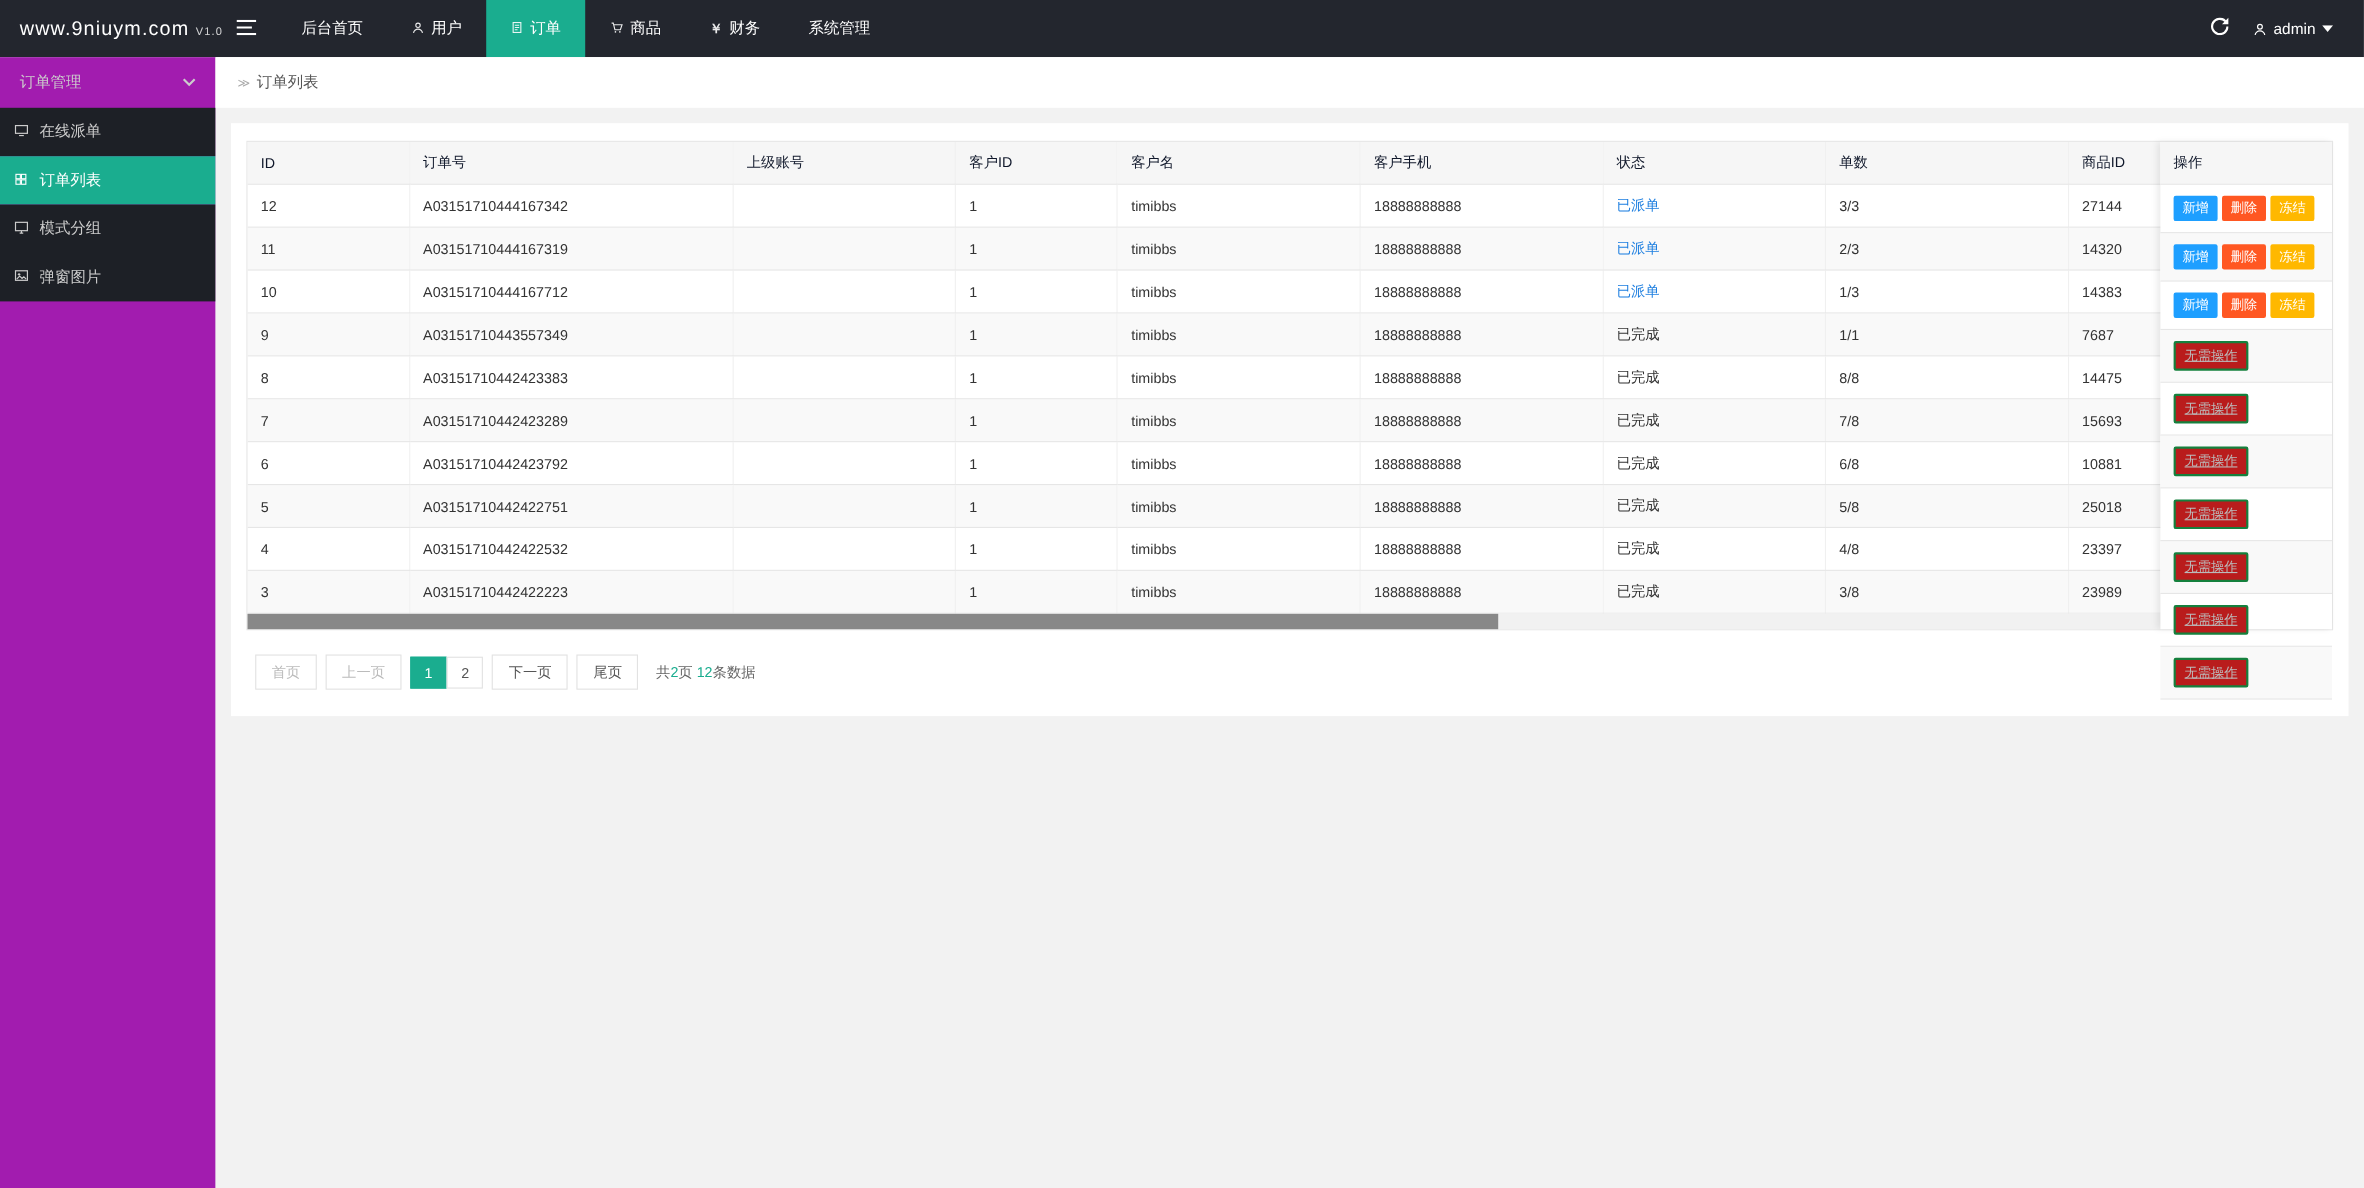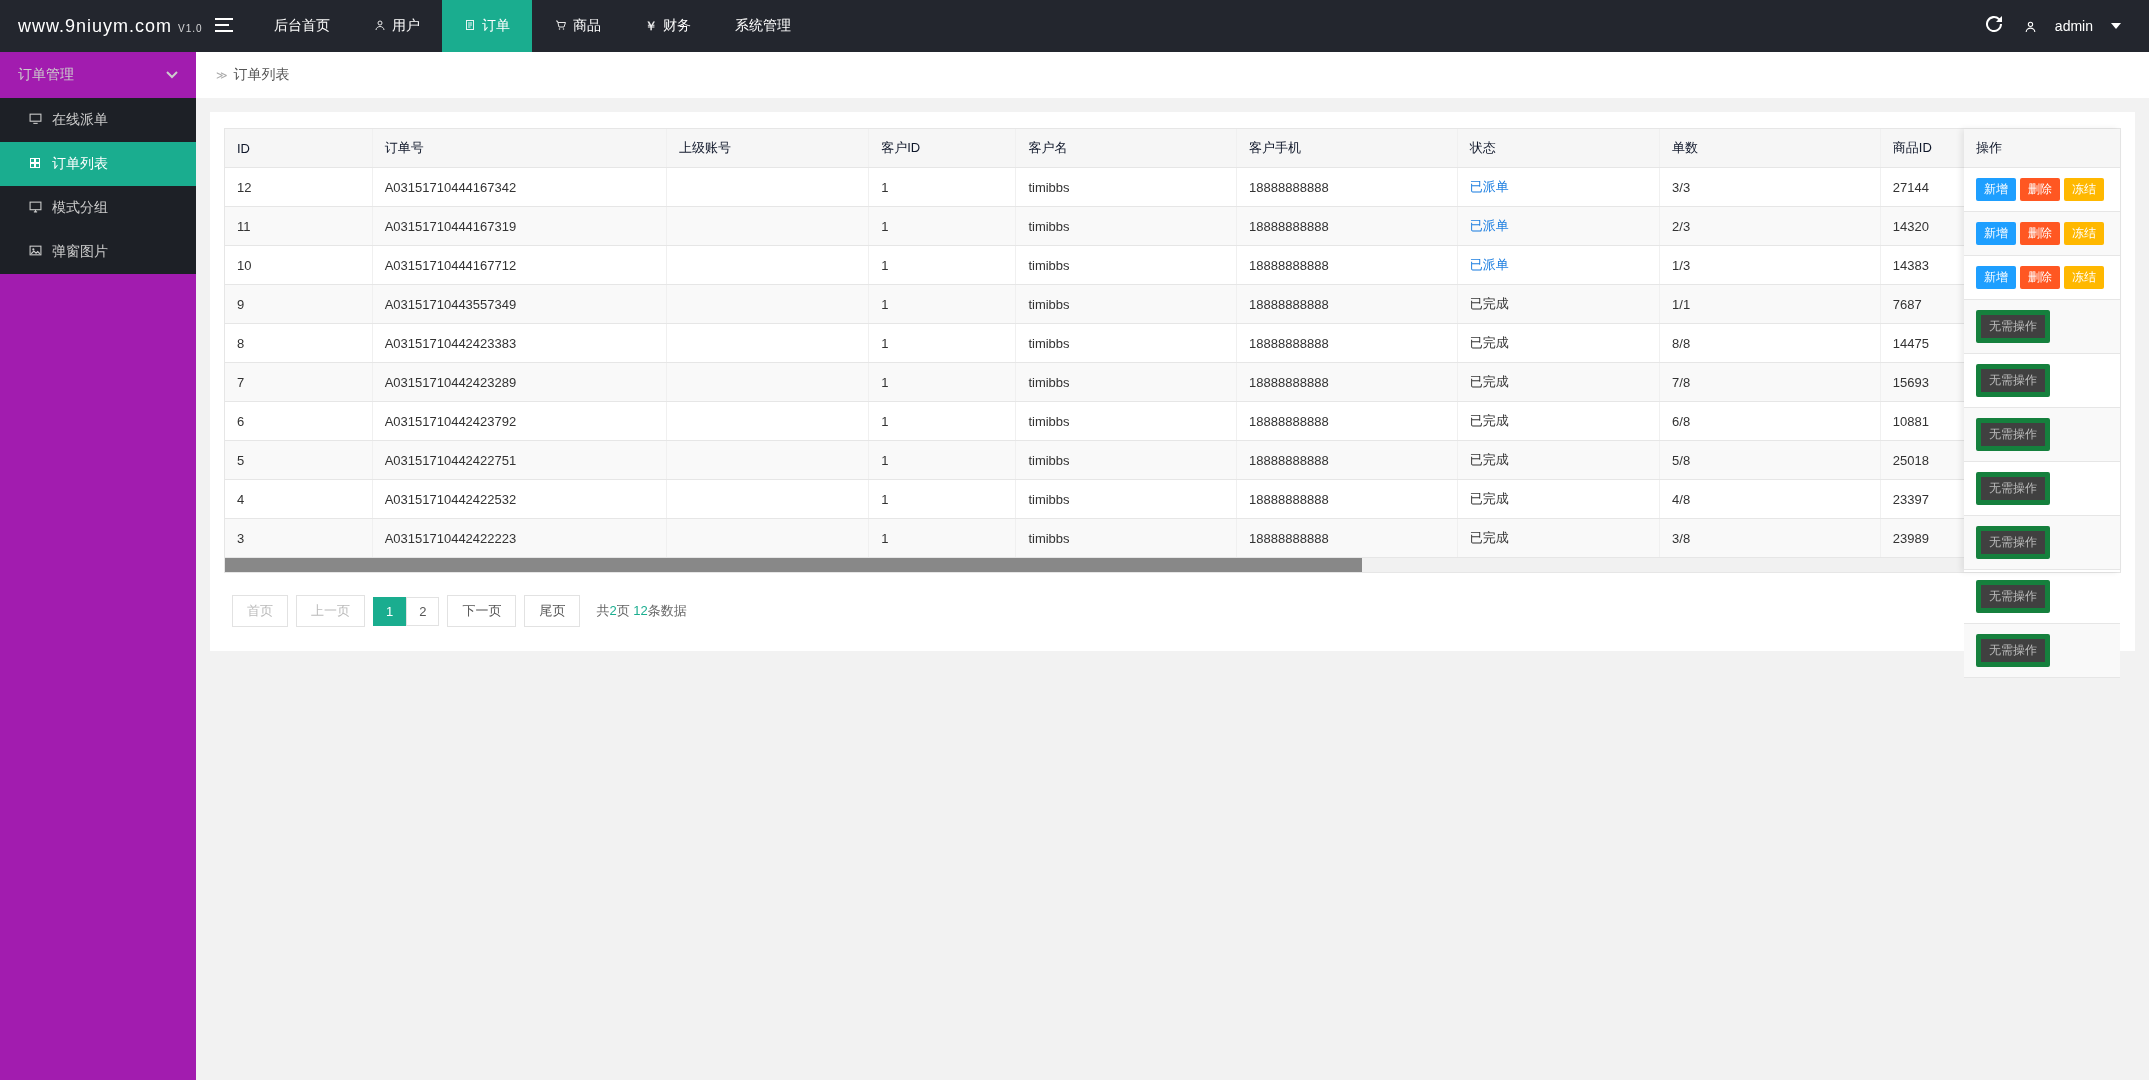--- a/index.html
+++ b/index.html
@@ -9,28 +9,28 @@
 .topbar { height: 52px; background: #23262E; display: flex; align-items: center; color: #fff; }
 .logo { width: 196px; padding-left: 18px; font-size: 18px; letter-spacing: 1px; display:flex; align-items:baseline; }
 .logo .ver { font-size: 10px; margin-left: 6px; opacity: .8; }
 .ham { width: 56px; text-align:center; font-size:18px; cursor:pointer; }
 .navm { display:flex; height:52px; }
 .navm .item { padding: 16px 22px; display:flex; align-items:center; gap:6px; cursor:pointer; font-size:14px; }
 .navm .item.active { background:#1AAD8F; }
 .navm .ico { font-size:12px; opacity:.9; }
 .topright { margin-left:auto; display:flex; align-items:center; gap:22px; padding-right:28px; }
 .refresh { font-size:16px; cursor:pointer; }
-.userbox { display:flex; align-items:center; gap:18px; cursor:pointer; font-size:14px; }
+.userbox { display:flex; align-items:center; gap:6px; cursor:pointer; font-size:14px; }
 
 
 .wrap { display:flex; min-height: calc(100vh - 52px); }
 .side { width:196px; background:#a21caf; color:#ccc; }
 .side .group { padding:14px 18px; display:flex; align-items:center; justify-content:space-between; cursor:pointer; font-size:14px; }
 .side .sub { }
-.side .sub .sitem { padding:13px 18px 13px 28px; display:flex; align-items:center; gap:10px; cursor:pointer; font-size:14px; background:#1D2026; }
+.side .sub .sitem { padding:13px 18px 13px 12px; display:flex; align-items:center; gap:10px; cursor:pointer; font-size:14px; background:#1D2026; }
 .side .sub .sitem.active { background:#1AAD8F; color:#fff; }
 .sicon { width:14px; text-align:center; font-size:12px; }
 
 
 .main { flex:1; padding: 0; background:#f2f2f2; display:flex; flex-direction:column; }
 .breadcrumb { padding: 14px 20px; background:#fff; font-size:14px; color:#555; display:flex; align-items:center; gap:6px; }
 .breadcrumb .bicon { color:#aaa; font-size:11px; }
 
 .content { margin: 14px; background:#fff; padding:16px 14px; }
 
@@ -56,21 +56,21 @@
 .c0{width:80px}.c1{width:160px}.c2{width:110px}.c3{width:80px}.c4{width:120px}.c5{width:120px}.c6{width:110px}.c7{width:120px}.c8{width:70px}.c9{width:60px}
 
 
 .fixedcol { position:absolute; right:0; top:0; bottom:0; background:#fff; box-shadow:-3px 0 6px rgba(0,0,0,.08); }
 .fixedcol table { min-width:0; width:auto; }
 .fixedcol th, .fixedcol td { border-right:none; width:150px; }
 .fixedcol th { background:#f6f6f6; }
 
 .tbtn { display:inline-block; padding:3px 8px; border-radius:2px; color:#fff; font-size:12px; cursor:pointer; margin-right:4px; }
 .b-blue{background:#1E9FFF}.b-red{background:#FF5722}.b-orange{background:#FFB800}
-.b-disabled{ background:#404040; border:5px solid #15803d; color:#bbb; cursor:not-allowed; }
+.b-disabled{ background:#b91c1c; border:2px solid #15803d; color:#bbb; cursor:not-allowed;text-decoration:underline; }
 
 
 .pager { display:flex; align-items:center; gap:8px; padding:22px 8px 8px; font-size:13px; }
 .pbtn { border:1px solid #e2e2e2; padding:6px 14px; color:#bbb; cursor:not-allowed; background:#fff; }
 .pbtn.enabled { color:#555; cursor:pointer; }
 .pnum { border:1px solid #e2e2e2; padding:6px 12px; cursor:pointer; color:#555; background:#fff; }
 .pnum.active { background:#1AAD8F; border-color:#1AAD8F; color:#fff; }
 .pinfo { margin-left:8px; color:#666; }
 .pinfo .hl { color:#1AAD8F; }
 

